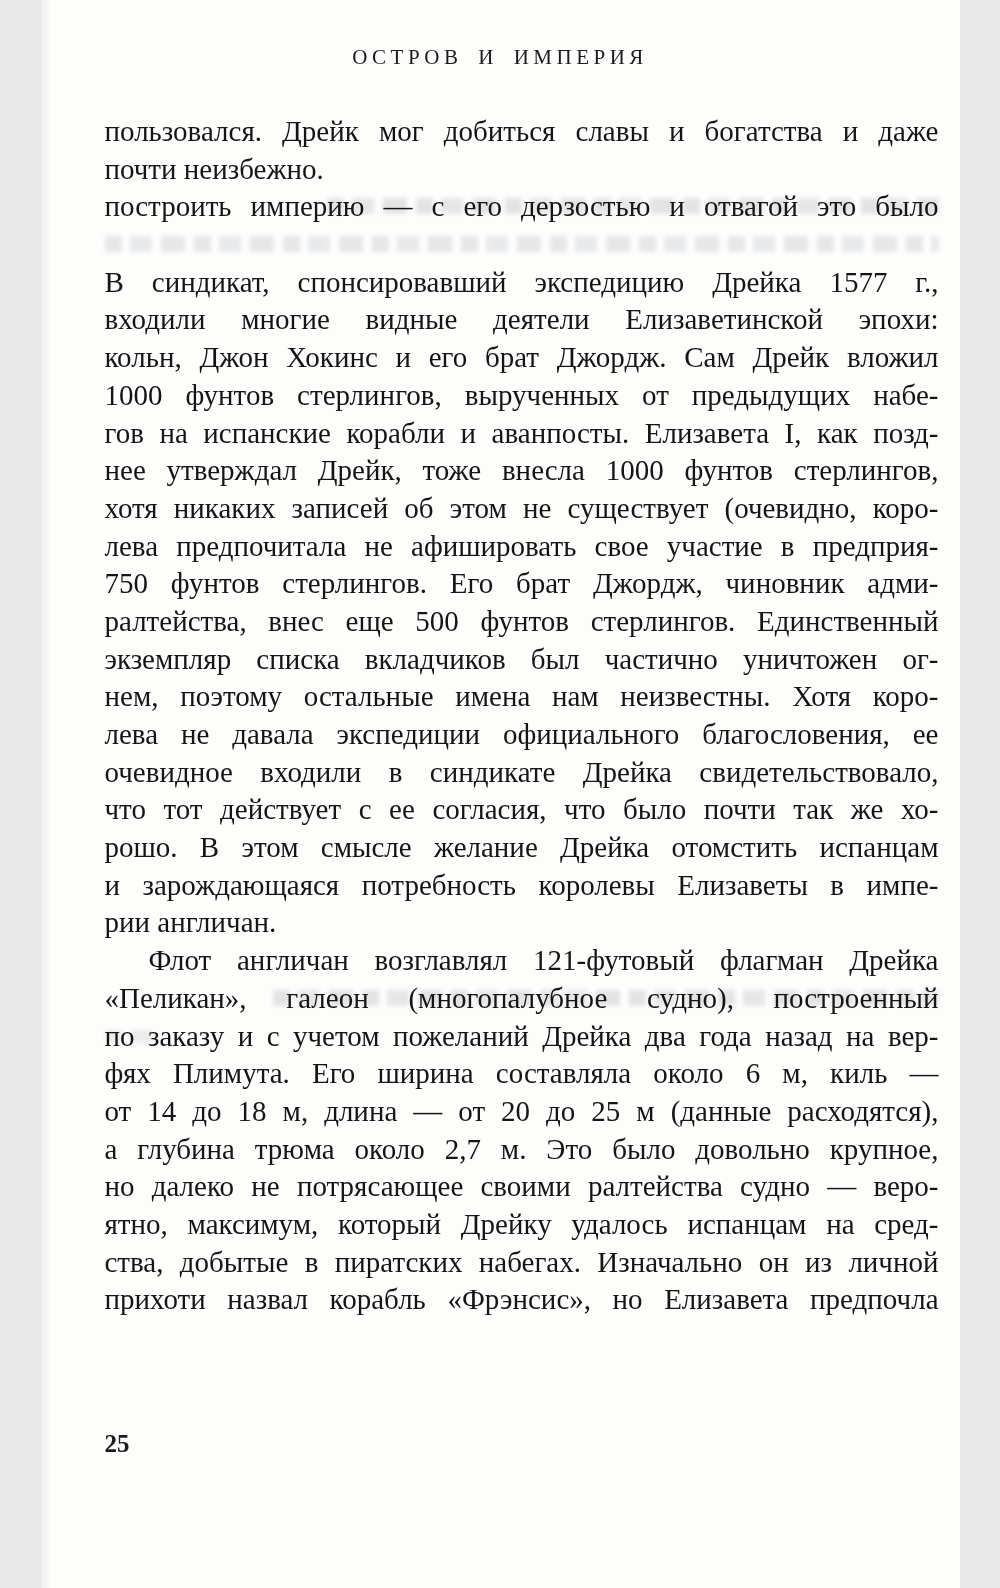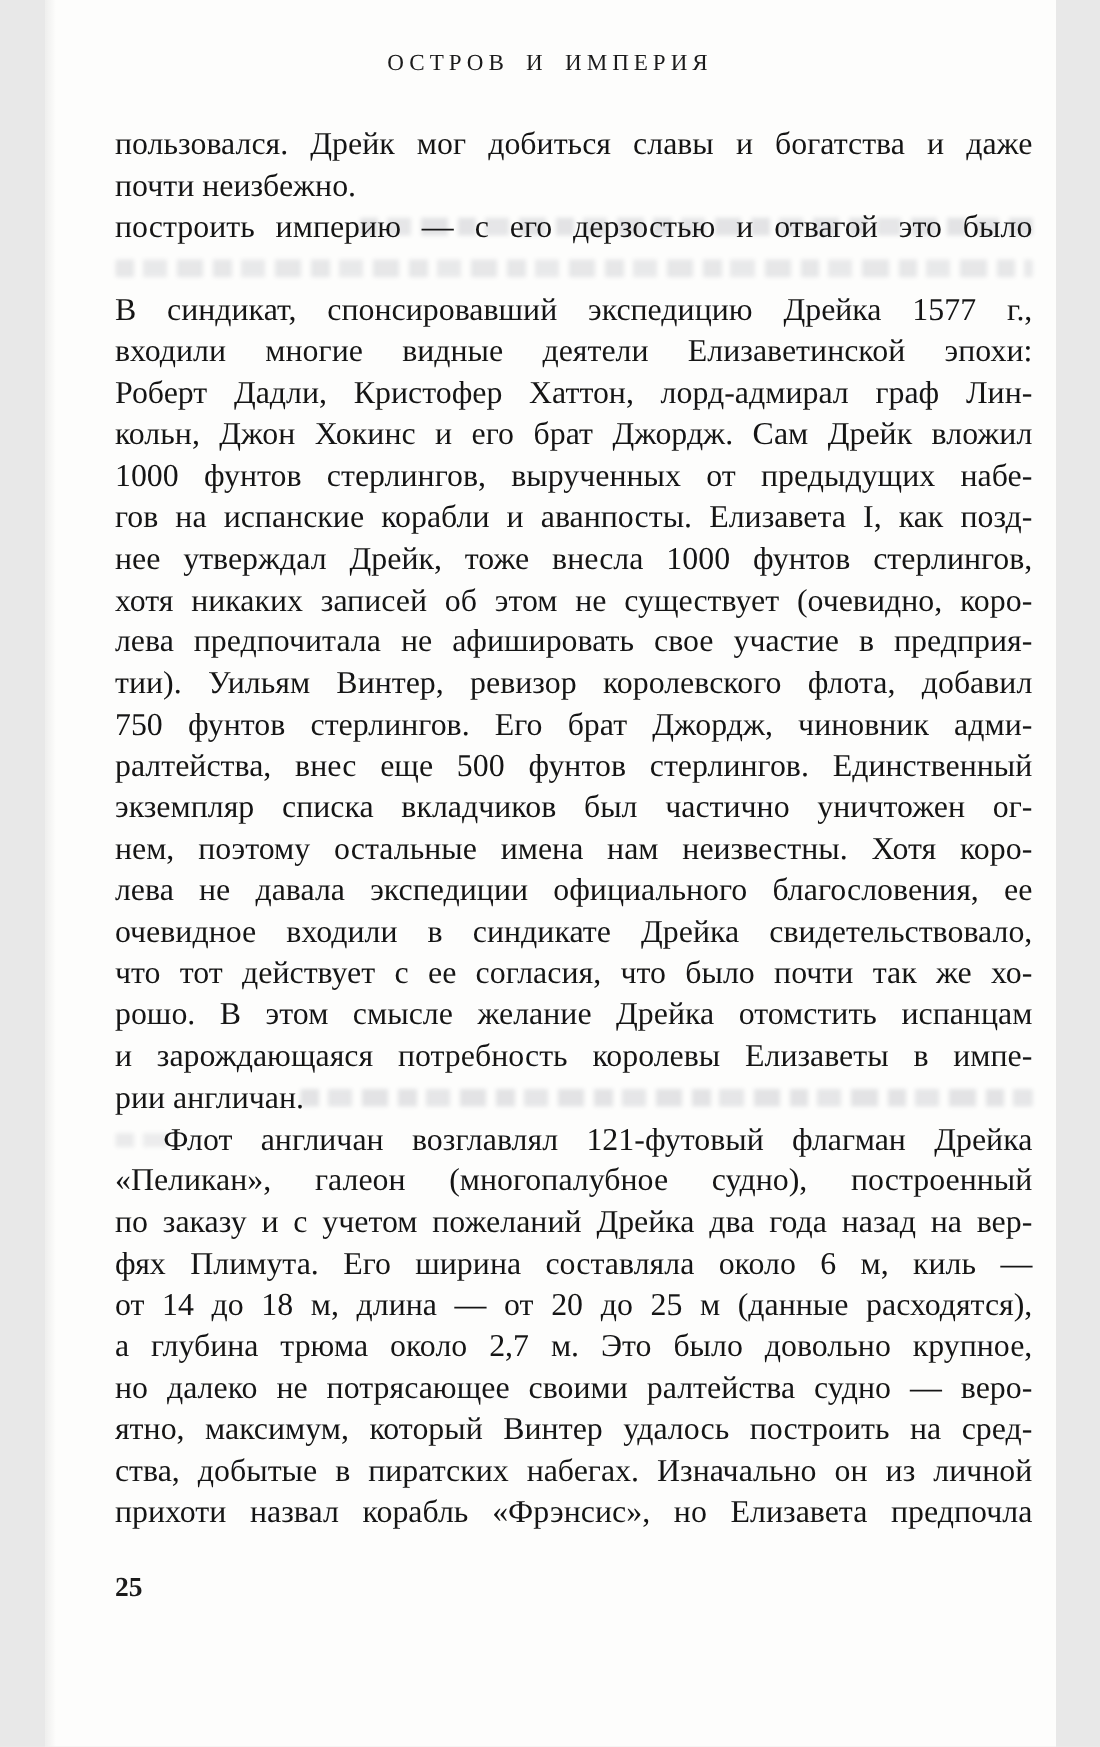--- a/index.html
+++ b/index.html
@@ -103,48 +103,46 @@
   <div class="text-block">
       <div class="paragraph">
         <div class="line">пользовался. Дрейк мог добиться славы и богатства и даже</div>
         <div class="line short-last">почти неизбежно.</div>
         <div class="line">построить империю — с его дерзостью и отвагой это было</div>
       </div>
       <div class="line gap"></div>
       <div class="paragraph">
         <div class="line">В синдикат, спонсировавший экспедицию Дрейка 1577 г.,</div>
         <div class="line">входили многие видные деятели Елизаветинской эпохи:</div>
-        <div class="line">Роберт Дадли, Кристофер Хаттон, лорд-адмирал граф Лин-</div>
         <div class="line">кольн, Джон Хокинс и его брат Джордж. Сам Дрейк вложил</div>
         <div class="line">1000 фунтов стерлингов, вырученных от предыдущих набе-</div>
         <div class="line">гов на испанские корабли и аванпосты. Елизавета I, как позд-</div>
         <div class="line">нее утверждал Дрейк, тоже внесла 1000 фунтов стерлингов,</div>
         <div class="line">хотя никаких записей об этом не существует (очевидно, коро-</div>
         <div class="line">лева предпочитала не афишировать свое участие в предприя-</div>
-        <div class="line">тии). Уильям Винтер, ревизор королевского флота, добавил</div>
         <div class="line">750 фунтов стерлингов. Его брат Джордж, чиновник адми-</div>
         <div class="line">ралтейства, внес еще 500 фунтов стерлингов. Единственный</div>
         <div class="line">экземпляр списка вкладчиков был частично уничтожен ог-</div>
         <div class="line">нем, поэтому остальные имена нам неизвестны. Хотя коро-</div>
         <div class="line">лева не давала экспедиции официального благословения, ее</div>
         <div class="line">очевидное входили в синдикате Дрейка свидетельствовало,</div>
         <div class="line">что тот действует с ее согласия, что было почти так же хо-</div>
         <div class="line">рошо. В этом смысле желание Дрейка отомстить испанцам</div>
         <div class="line">и зарождающаяся потребность королевы Елизаветы в импе-</div>
         <div class="line short-last">рии англичан.</div>
       </div>
       <div class="paragraph">
         <div class="line indent">Флот англичан возглавлял 121-футовый флагман Дрейка</div>
         <div class="line">«Пеликан», галеон (многопалубное судно), построенный</div>
         <div class="line">по заказу и с учетом пожеланий Дрейка два года назад на вер-</div>
         <div class="line">фях Плимута. Его ширина составляла около 6 м, киль —</div>
         <div class="line">от 14 до 18 м, длина — от 20 до 25 м (данные расходятся),</div>
         <div class="line">а глубина трюма около 2,7 м. Это было довольно крупное,</div>
         <div class="line">но далеко не потрясающее своими ралтейства судно — веро-</div>
-        <div class="line">ятно, максимум, который Винтер удалось построить на сред-</div>
+        <div class="line">ятно, максимум, который Дрейку удалось испанцам на сред-</div>
         <div class="line">ства, добытые в пиратских набегах. Изначально он из личной</div>
         <div class="line">прихоти назвал корабль «Фрэнсис», но Елизавета предпочла</div>
       </div>
     </div>
 
   <div class="page-number">25</div>
 
 </div>
 
 </body></html>

